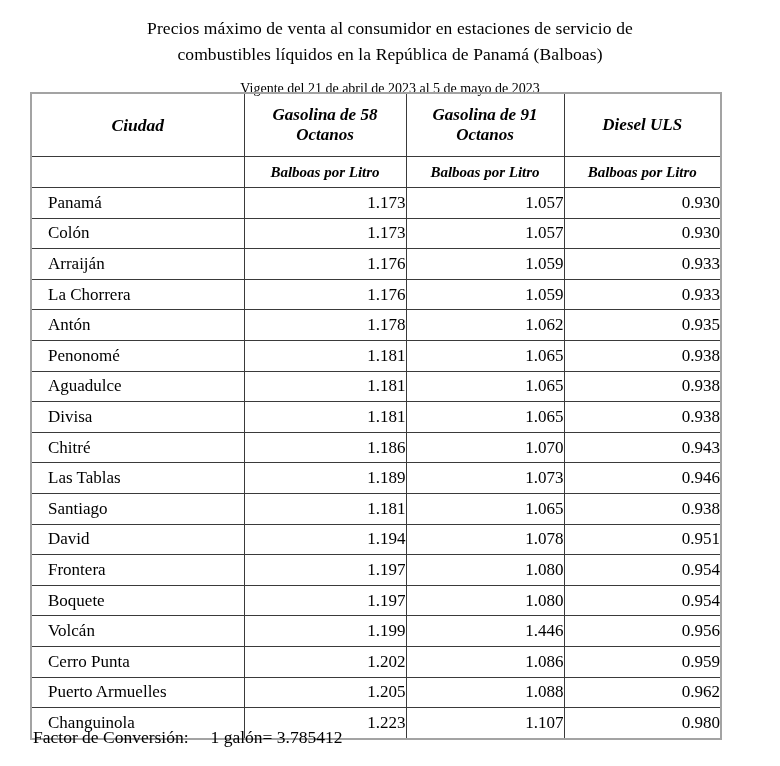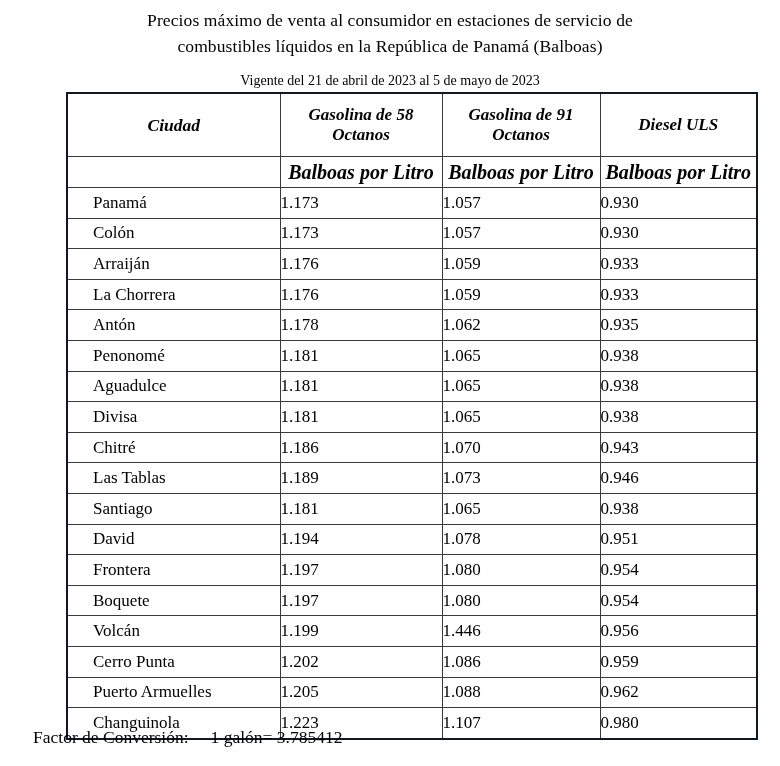--- a/index.html
+++ b/index.html
@@ -19,21 +19,21 @@
 
   #page {
     width: 780px;
     height: 766px;
     position: relative;
     box-sizing: border-box;
   }
 
   
   .title-block {
-    padding-top: 7px;
+    padding-top: 15px;
     text-align: center;
   }
   .title-line {
     font-size: 17.5px;
     line-height: 26px;
     letter-spacing: 0.1px;
     white-space: nowrap;
   }
   .subtitle-line {
     font-size: 14px;
@@ -47,22 +47,21 @@
   .table-wrap {
     position: absolute;
     left: 30px;
     top: 92px;
     width: 690px;
   }
   table.price-table {
     border-collapse: collapse;
     table-layout: fixed;
     width: 690px;
-    border: 2px solid #0f172a;
-    margin-left: 36px;
+    border: 2px solid #a3a3a3;
   }
   table.price-table col.c-city   { width: 213px; }
   table.price-table col.c-g95    { width: 162px; }
   table.price-table col.c-g91    { width: 158px; }
   table.price-table col.c-diesel { width: 157px; }
 
   table.price-table td,
   table.price-table th {
     border: 1px solid #3a3a3a;
     padding: 0;
@@ -79,42 +78,42 @@
     vertical-align: middle;
     line-height: 20px;
   }
   .hdr-main th.city-head {
     font-size: 17.5px;
   }
 
   
   .hdr-units td {
     height: 30px;
-    font-size: 20px;
+    font-size: 15px;
     font-weight: bold;
     font-style: italic;
     text-align: center;
     vertical-align: middle;
   }
   .hdr-units td.blank {
     font-size: 0;
   }
 
   
   tbody.data-body tr td {
     height: 29.6px;
     font-size: 17px;
     vertical-align: middle;
   }
   tbody.data-body tr td.city {
     text-align: left;
-    padding-left: 25px;
+    padding-left: 16px;
   }
   tbody.data-body tr td.num {
-    text-align: left;
+    text-align: right;
   }
 
   
   .footer-note {
     position: absolute;
     left: 33px;
     top: 727px;
     font-size: 17.5px;
     white-space: nowrap;
   }

